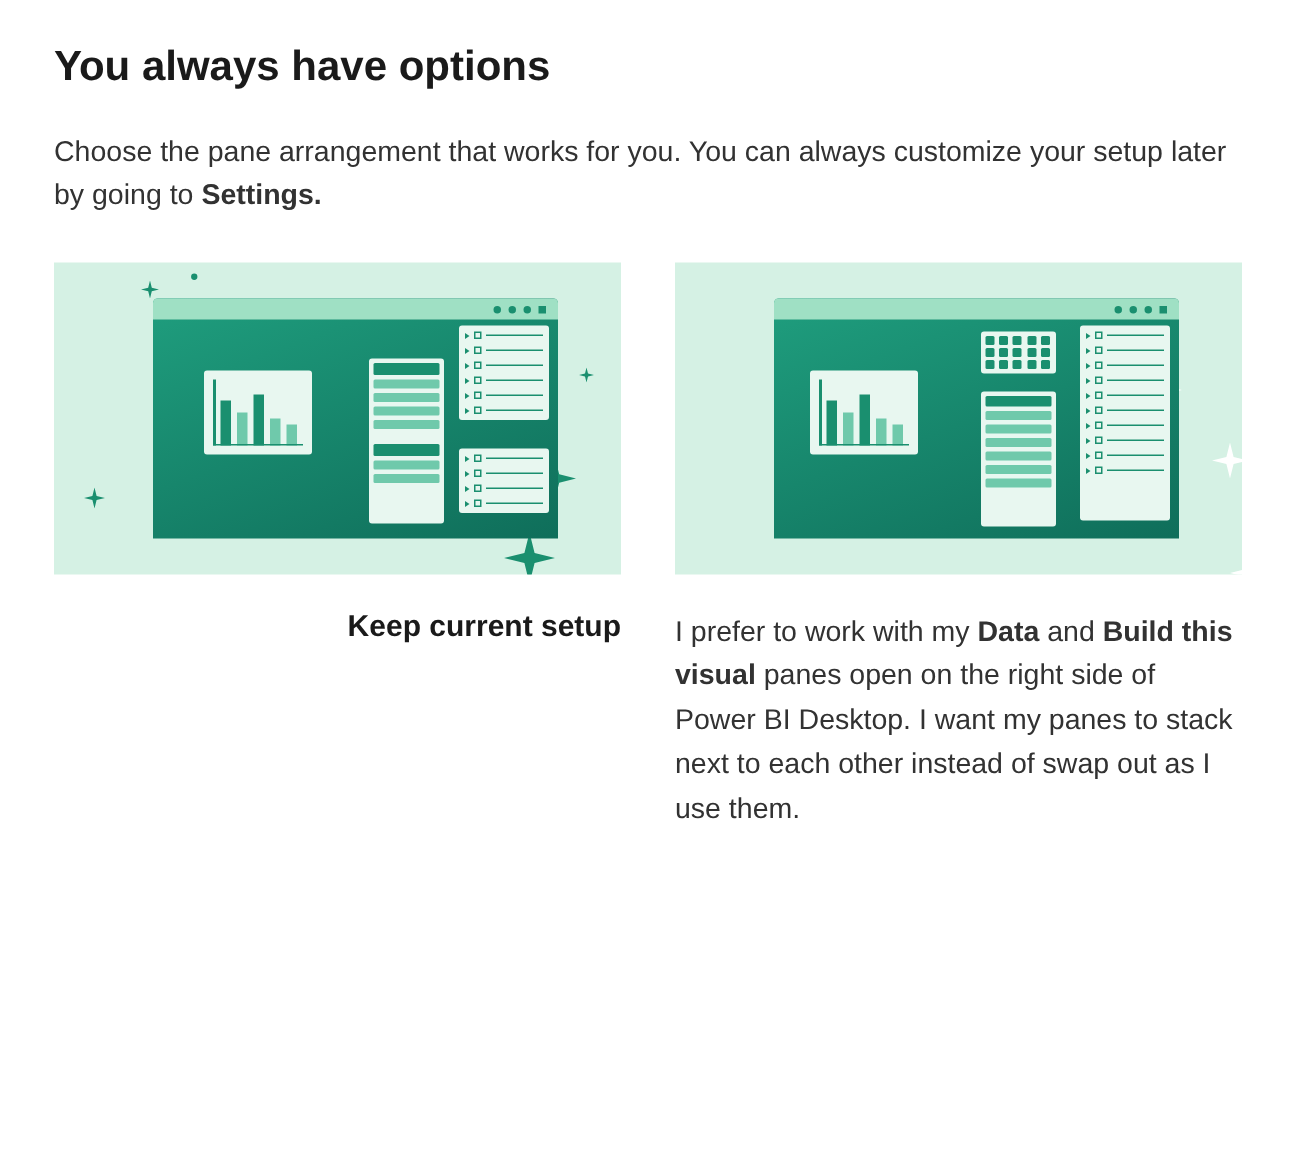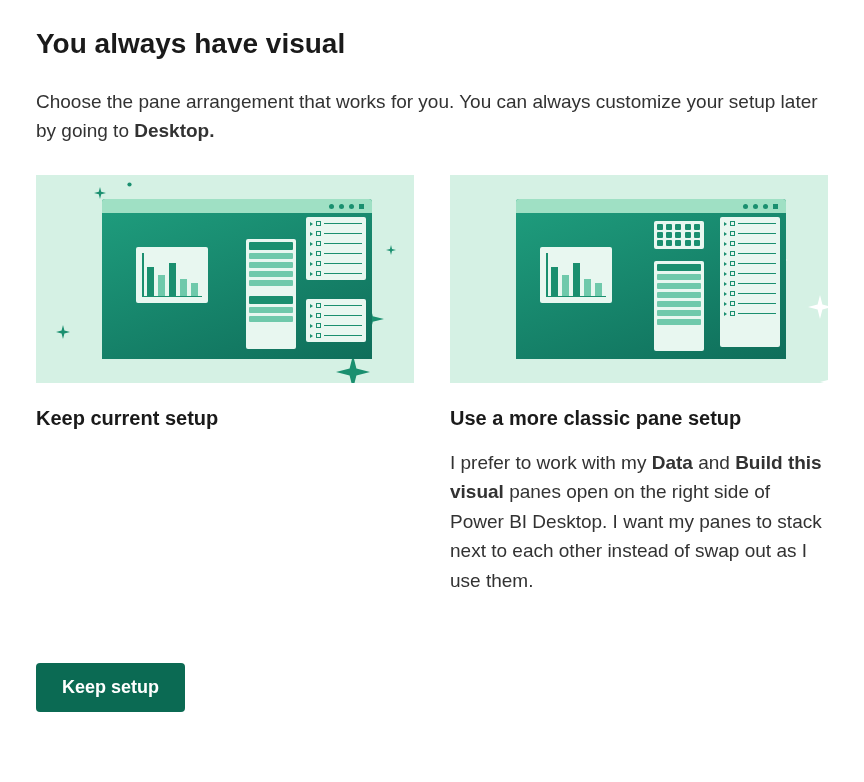--- a/index.html
+++ b/index.html
@@ -25,20 +25,21 @@
     }
     .description .bold { font-weight: 700; }
     .options {
       display: flex;
       gap: 36px;
     }
     .option {
       flex: 1;
       display: flex;
       flex-direction: column;
+      align-items: flex-end;
     }
     .illustration {
       width: 100%;
       height: 208px;
       background: #d5f1e4;
       position: relative;
       overflow: hidden;
       margin-bottom: 24px;
     }
     .window-mock {
@@ -168,24 +169,24 @@
     .buttons-row {
       display: flex;
       gap: 36px;
       margin-top: 32px;
     }
     .buttons-row .btn-slot { flex: 1; }
   </style>
 </head>
 <body>
 
-<h1 class="page-title">You always have visual</h1>
+<h1 class="page-title">You always have options</h1>
 
 <p class="description">
-  <span>Choose the pane arrangement that works for you. You can always customize your setup later by going to </span><span class="bold">Desktop.</span>
+  <span>Choose the pane arrangement that works for you. You can always customize your setup later by going to </span><span class="bold">Settings.</span>
 </p>
 
 <div class="options">
 
   <div class="option">
     <div class="illustration">
 
       <div class="sparkle" style="left:20px; top:150px;">
         <svg width="14" height="14" viewBox="0 0 20 20">
             <path d="M10 0 L12 8 L20 10 L12 12 L10 20 L8 12 L0 10 L8 8 Z" fill="#1a8f6f"></path>
@@ -420,25 +421,21 @@
             </div>
           <div class="list-item-r">
               <span class="caret"></span>
               <span class="sq"></span>
               <span class="line"></span>
             </div>
         </div>
       </div>
     </div>
 
-    <h3 class="option-title">Use a more classic pane setup</h3>
     <p class="option-desc">
       <span>I prefer to work with my </span><span class="bold">Data</span><span> and </span><span class="bold">Build this visual</span><span> panes open on the right side of Power BI Desktop. I want my panes to stack next to each other instead of swap out as I use them.</span>
     </p>
   </div>
 
 </div>
 
 <div class="buttons-row">
-  <div class="btn-slot">
-    <button class="btn">Keep setup</button>
-  </div>
 </div>
 
 </body></html>

